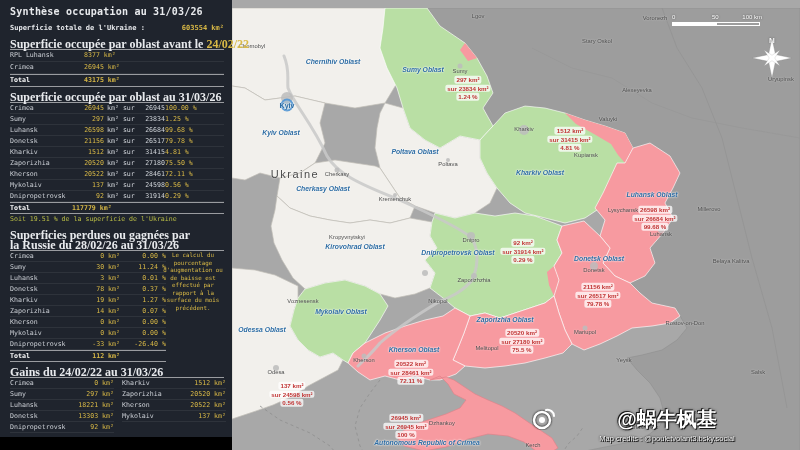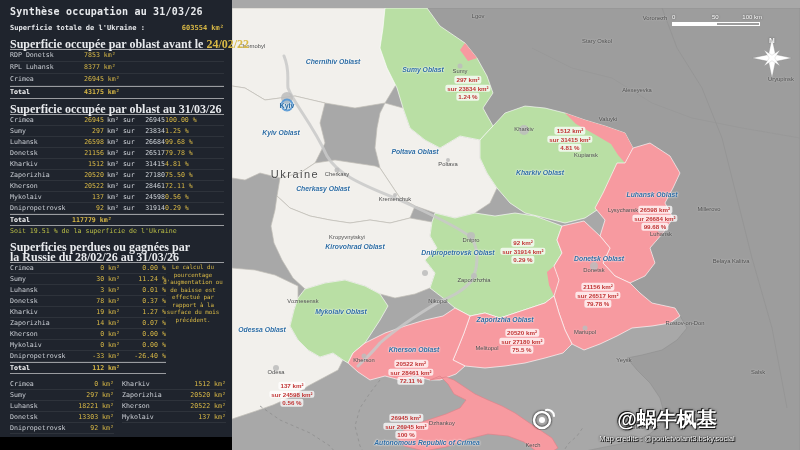--- a/index.html
+++ b/index.html
@@ -90,24 +90,20 @@
 
     <div class="tot-line">
       <span class="lbl">Superficie totale de l'Ukraine :</span>
       <span class="gold">603554 km²</span>
     </div>
 
     <div class="sec">
       <div class="sec-head"><span>Superficie occupée par oblast avant le </span><span class="gold">24/02/22</span></div>
       <div>
 
-          <div class="row row-tall">
-            <span class="name" style="width:74px">RDP Donetsk</span>
-            <span class="val-r" style="text-align:left">7853 km²</span>
-          </div>
 
           <div class="row row-tall">
             <span class="name" style="width:74px">RPL Luhansk</span>
             <span class="val-r" style="text-align:left">8377 km²</span>
           </div>
 
           <div class="row row-tall">
             <span class="name" style="width:74px">Crimea</span>
             <span class="val-r" style="text-align:left">26945 km²</span>
           </div>
@@ -261,20 +257,21 @@
           </div>
         </div>
       <div class="row total" style="width:156px">
         <span class="name" style="width:70px">Total</span>
         <span class="val-r">112 km²</span>
       </div>
       <div class="note">Le calcul du pourcentage d'augmentation ou de baisse est effectué par rapport à la surface du mois précédent.</div>
     </div>
 
     <div class="sec">
+      <div class="sec-head">Gains du 24/02/22 au 31/03/26</div>
       <div class="gains-grid">
         <div class="gcol">
 
             <div class="row">
               <span class="name">Crimea</span>
               <span class="val-r">0 km²</span>
             </div>
 
             <div class="row">
               <span class="name">Sumy</span>

